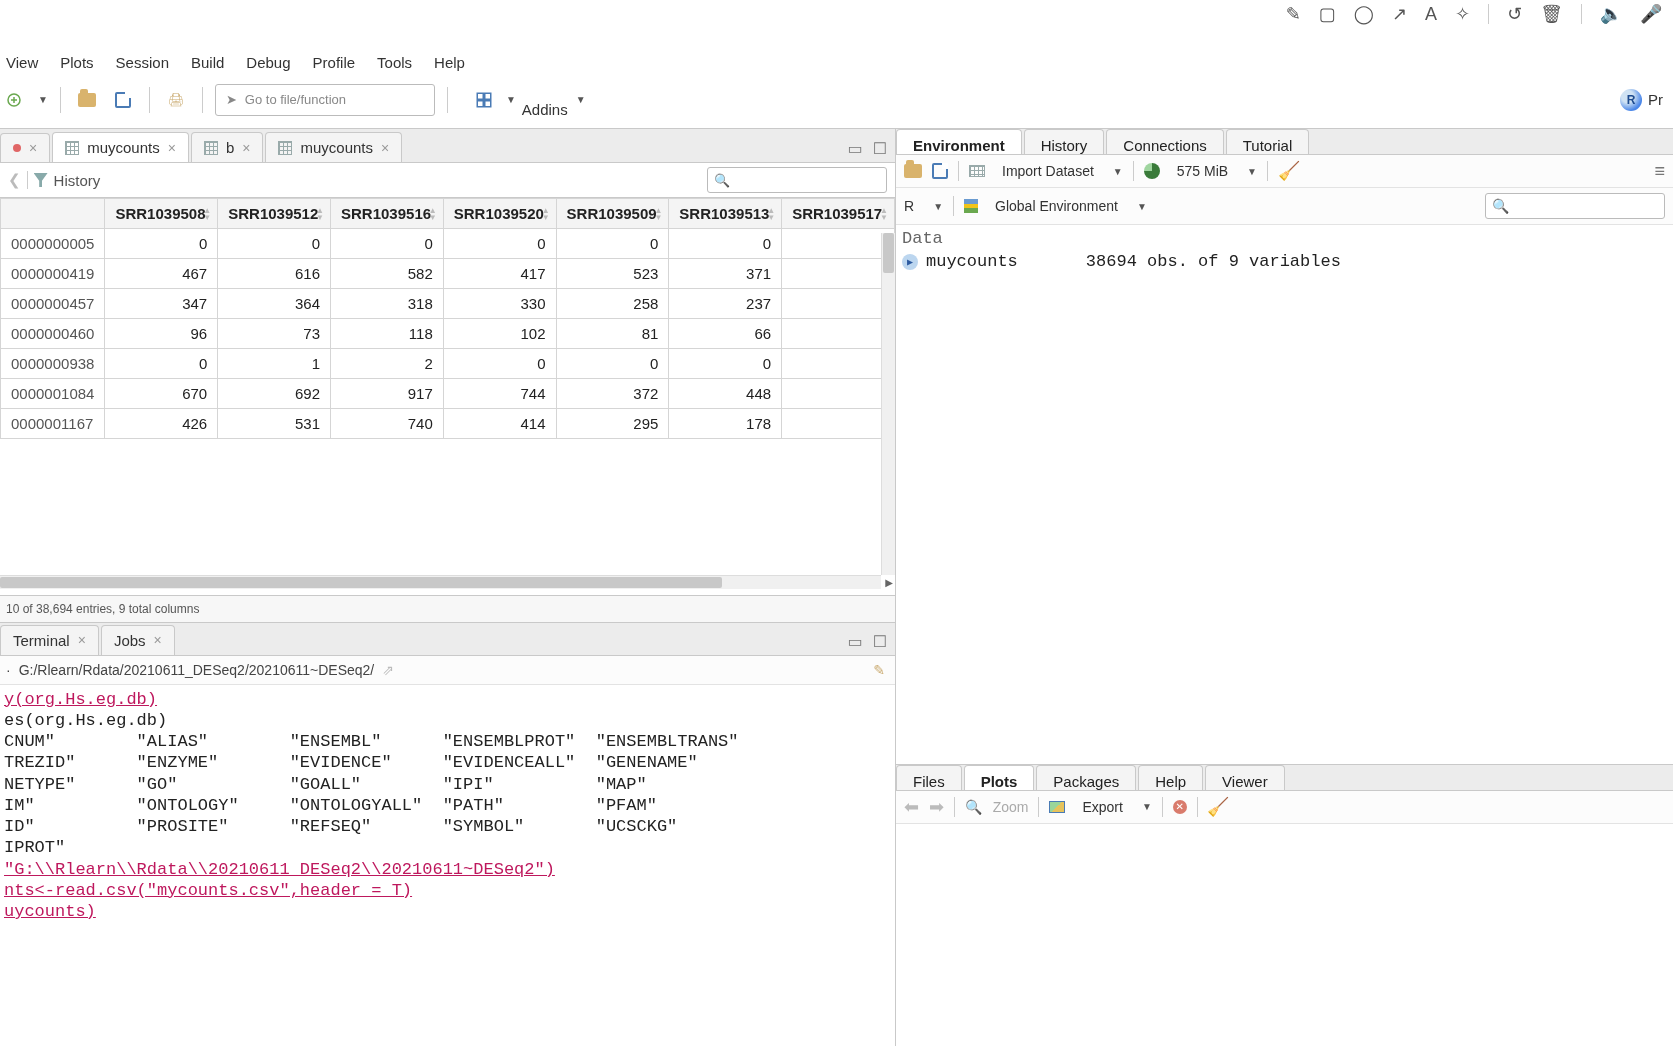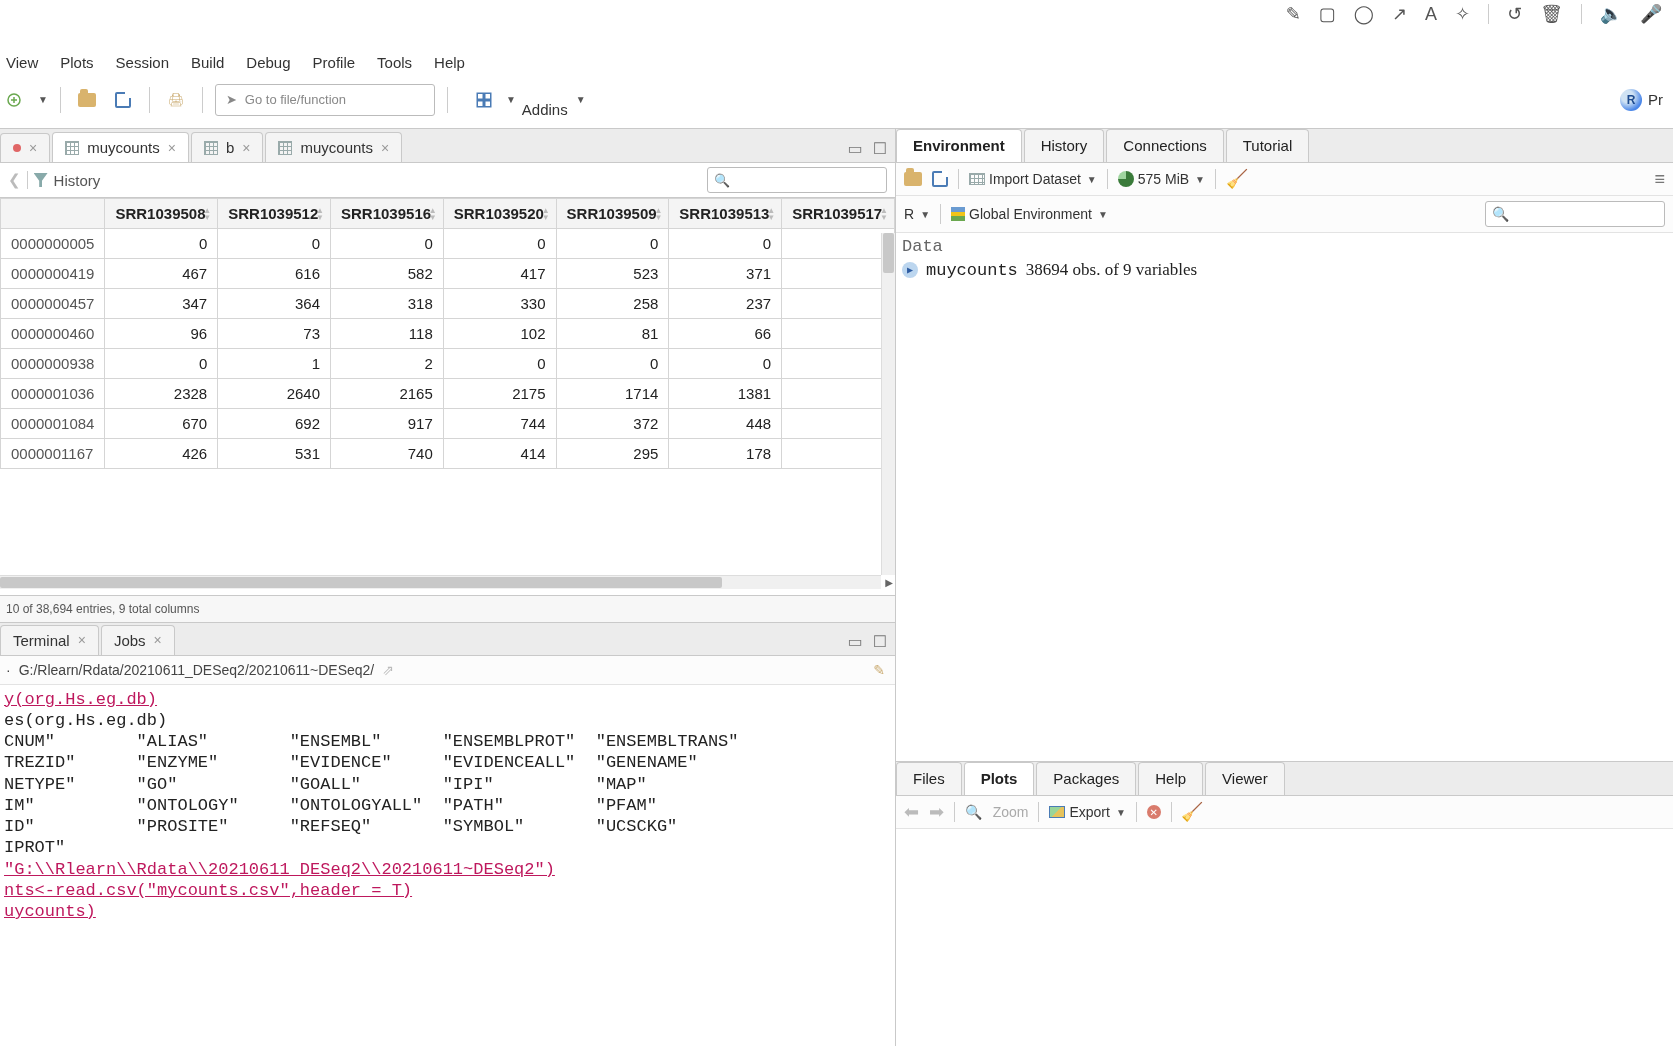--- a/index.html
+++ b/index.html
@@ -206,37 +206,37 @@
     flex:1; padding:4px 4px;
     font-family: "Consolas","Courier New",monospace;
     font-size:17px; line-height:1.25;
     white-space:pre; color:#222;
     overflow:hidden;
   }
   .navy{ color:#be185d;text-decoration:underline; }
 
   
   .panel-tabs{
-    display:flex;background:#ececec;border-bottom:1px solid #c9c9c9;height:34px;
+    display:flex;background:#ececec;border-bottom:1px solid #c9c9c9;height:26px;
   }
   .ptab{
     padding:7px 16px;border:1px solid #c9c9c9;border-bottom:none;
     border-radius:4px 4px 0 0;margin-right:2px;background:#f4f4f4;
     font-size:15px;cursor:pointer;
   }
   .ptab.active{background:#fff;font-weight:600;}
   .env-toolbar, .plot-toolbar, .env-toolbar2{
     display:flex;align-items:center;gap:10px;
     padding:5px 8px;border-bottom:1px solid #e3e3e3;background:#fcfcfc;
     font-size:14px;color:#333;
   }
   .env-toolbar .hamb,.plot-toolbar .hamb{
     margin-left:auto;font-size:18px;color:#777;
   }
-  .pill{display:flex;align-items:center;gap:4px;}
+  .pill{display:flex;align-items:center;gap:17px;}
   .pie{
     width:16px;height:16px;border-radius:50%;
     background:conic-gradient(#3a7b3a 0 270deg,#9fd59f 0);
   }
   .broom{color:#c9a96e;font-size:18px;}
   .folder-ico{width:18px;height:14px;background:#d9b36c;border-radius:2px;position:relative;}
   .folder-ico::before{content:"";position:absolute;top:-4px;left:2px;width:8px;height:4px;background:#d9b36c;border-radius:2px 2px 0 0;}
   .disk-ico{width:16px;height:16px;border:2px solid #4a7bb5;border-radius:2px;position:relative;}
   .disk-ico::after{content:"";position:absolute;right:-2px;top:-2px;width:6px;height:6px;background:#fff;}
 
@@ -245,21 +245,21 @@
     font-family:"Consolas","Courier New",monospace;
     font-size:17px;color:#222;
   }
   .env-heading{color:#666;}
   .env-row{display:flex;align-items:center;gap:8px;margin-top:4px;}
   .expand-dot{
     width:16px;height:16px;border-radius:50%;
     background:#bcd6ef;display:flex;align-items:center;justify-content:center;
     color:#2c5aa0;font-size:10px;
   }
-  .env-val{font-family:Liberation Serif, serif;}
+  .env-val{margin-left:60px;}
 
   .mid-split{height:1px;background:#c9c9c9;}
 
   
   .plot-toolbar .nav-arrow{color:#bbb;font-size:18px;}
   .plot-toolbar .zoom-lbl{color:#aaa;}
   .plot-toolbar .del-dot{
     width:14px;height:14px;border-radius:50%;background:#d97b6c;
     display:inline-flex;align-items:center;justify-content:center;color:#fff;font-size:10px;
   }
@@ -439,30 +439,20 @@
               <td class="rown">0000000938</td>
               <td class="num">0</td>
               <td class="num">1</td>
               <td class="num">2</td>
               <td class="num">0</td>
               <td class="num">0</td>
               <td class="num">0</td>
               <td class="num"></td>
             </tr>
             <tr>
-              <td class="rown">0000001036</td>
-              <td class="num">2328</td>
-              <td class="num">2640</td>
-              <td class="num">2165</td>
-              <td class="num">2175</td>
-              <td class="num">1714</td>
-              <td class="num">1381</td>
-              <td class="num"></td>
-            </tr>
-            <tr>
               <td class="rown">0000001084</td>
               <td class="num">670</td>
               <td class="num">692</td>
               <td class="num">917</td>
               <td class="num">744</td>
               <td class="num">372</td>
               <td class="num">448</td>
               <td class="num"></td>
             </tr>
             <tr>

